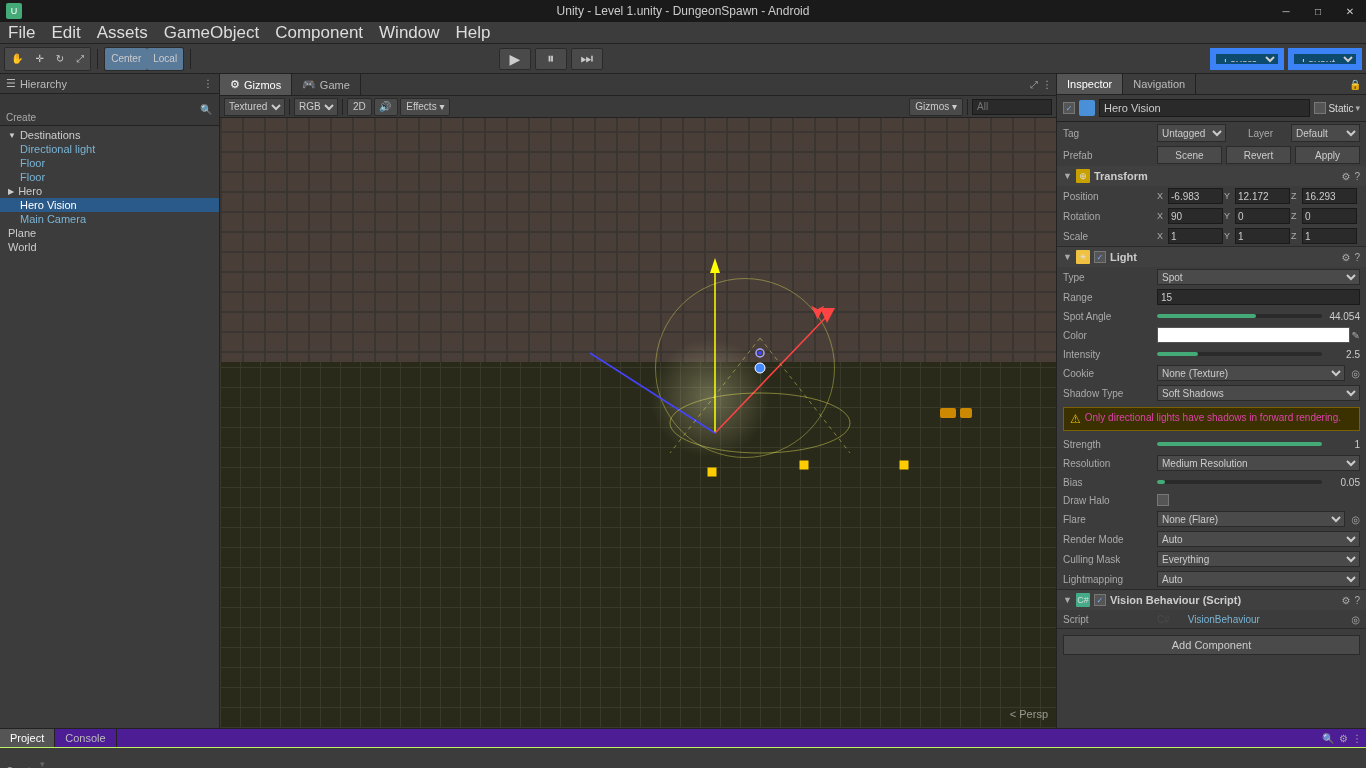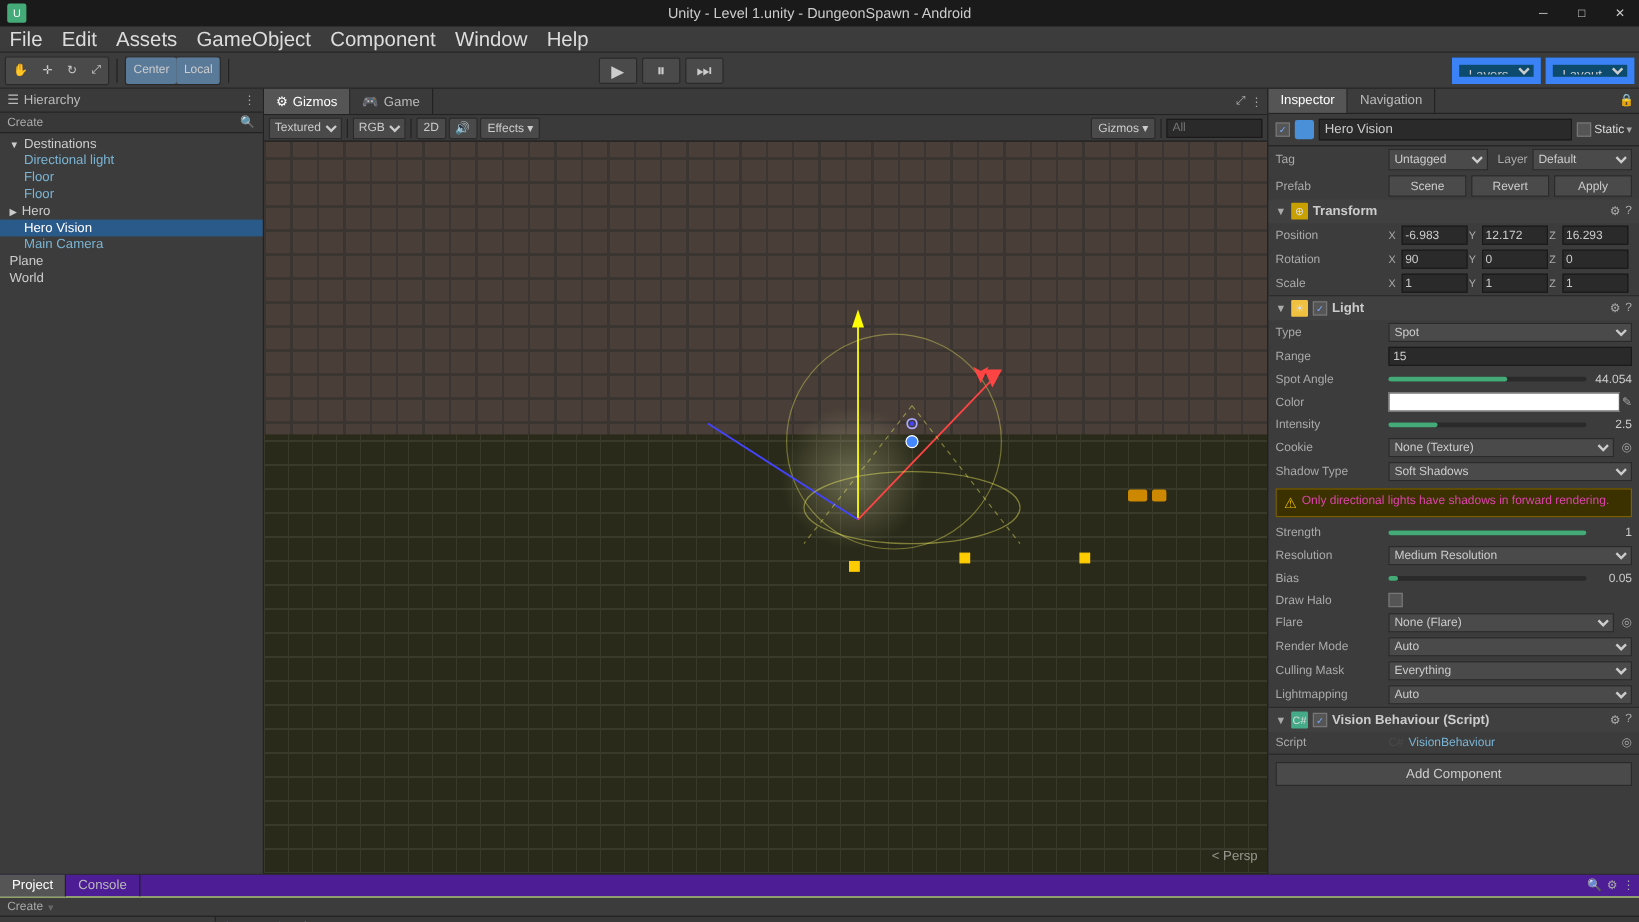--- a/index.html
+++ b/index.html
@@ -24,21 +24,21 @@
     .toolbar-group .toolbar-btn { border: none; background: transparent; }
     .toolbar-group .toolbar-btn.active { background: #5a7a9a; }
 
     
     #main { display: flex; height: calc(768px - 22px - 22px - 30px - 40px); }
 
     
     #hierarchy { width: 220px; background: #3c3c3c; border-right: 1px solid #222; display: flex; flex-direction: column; }
     .panel-header { background: #3a3a3a; padding: 3px 6px; font-size: 11px; color: #bbb; border-bottom: 1px solid #222; display: flex; align-items: center; gap: 4px; }
     .panel-subheader { background: #383838; padding: 2px 6px; font-size: 10px; color: #999; border-bottom: 1px solid #222; display: flex; align-items: center; justify-content: space-between; }
-    .create-btn { color: #aaa; cursor: pointer; font-size: 10px; }
+    .create-btn { color: #aaa; cursor: pointer; font-size: 10px; margin-top: 16px; }
     .hierarchy-content { flex: 1; overflow-y: auto; padding: 2px 0; }
     .hier-item { padding: 1px 8px; cursor: pointer; color: #ccc; font-size: 11px; display: flex; align-items: center; gap: 2px; }
     .hier-item.selected { background: #2a5a8a; color: white; }
     .hier-item.light-blue { color: #7ab4d4; }
     .hier-item.indent1 { padding-left: 20px; }
     .hier-arrow { font-size: 8px; margin-right: 2px; }
 
     
     #center { flex: 1; display: flex; flex-direction: column; }
 
@@ -69,21 +69,21 @@
 
     
     .insp-section { border-bottom: 1px solid #2a2a2a; }
     .insp-section-header { background: #404040; padding: 3px 6px; display: flex; align-items: center; gap: 4px; cursor: pointer; }
     .insp-section-header .section-icon { width: 14px; height: 14px; background: #888; border-radius: 1px; display: inline-flex; align-items: center; justify-content: center; font-size: 9px; }
     .insp-section-header .section-icon.transform { background: #c8a000; }
     .insp-section-header .section-icon.light { background: #f0c040; }
     .insp-section-header .section-icon.script { background: #4a8; }
     .insp-row { display: flex; align-items: center; padding: 2px 6px; gap: 4px; min-height: 18px; }
     .insp-label { color: #aaa; width: 90px; flex-shrink: 0; font-size: 10px; }
-    .insp-value { flex: 1; display: flex; align-items: center; gap: 4px; }
+    .insp-value { flex: 1; display: flex; align-items: center; gap: 18px; }
     .insp-field { background: #2a2a2a; border: 1px solid #1a1a1a; color: #ccc; font-size: 10px; padding: 1px 3px; height: 16px; flex: 1; }
     .xyz-group { display: flex; align-items: center; gap: 1px; flex: 1; }
     .xyz-field { background: #2a2a2a; border: 1px solid #1a1a1a; color: #ccc; font-size: 10px; padding: 1px 2px; height: 16px; width: 55px; }
     .xyz-label { color: #aaa; font-size: 9px; width: 10px; }
     .insp-select { background: #4a4a4a; border: 1px solid #2a2a2a; color: #ccc; font-size: 10px; height: 16px; flex: 1; }
     .slider-container { flex: 1; display: flex; align-items: center; gap: 3px; }
     .slider { flex: 1; height: 4px; background: #2a2a2a; border-radius: 2px; position: relative; }
     .slider-fill { height: 100%; background: #4a7; border-radius: 2px; }
     .slider-value { color: #ccc; font-size: 10px; width: 35px; text-align: right; }
     .color-swatch { width: 100%; height: 16px; background: white; border: 1px solid #555; }

